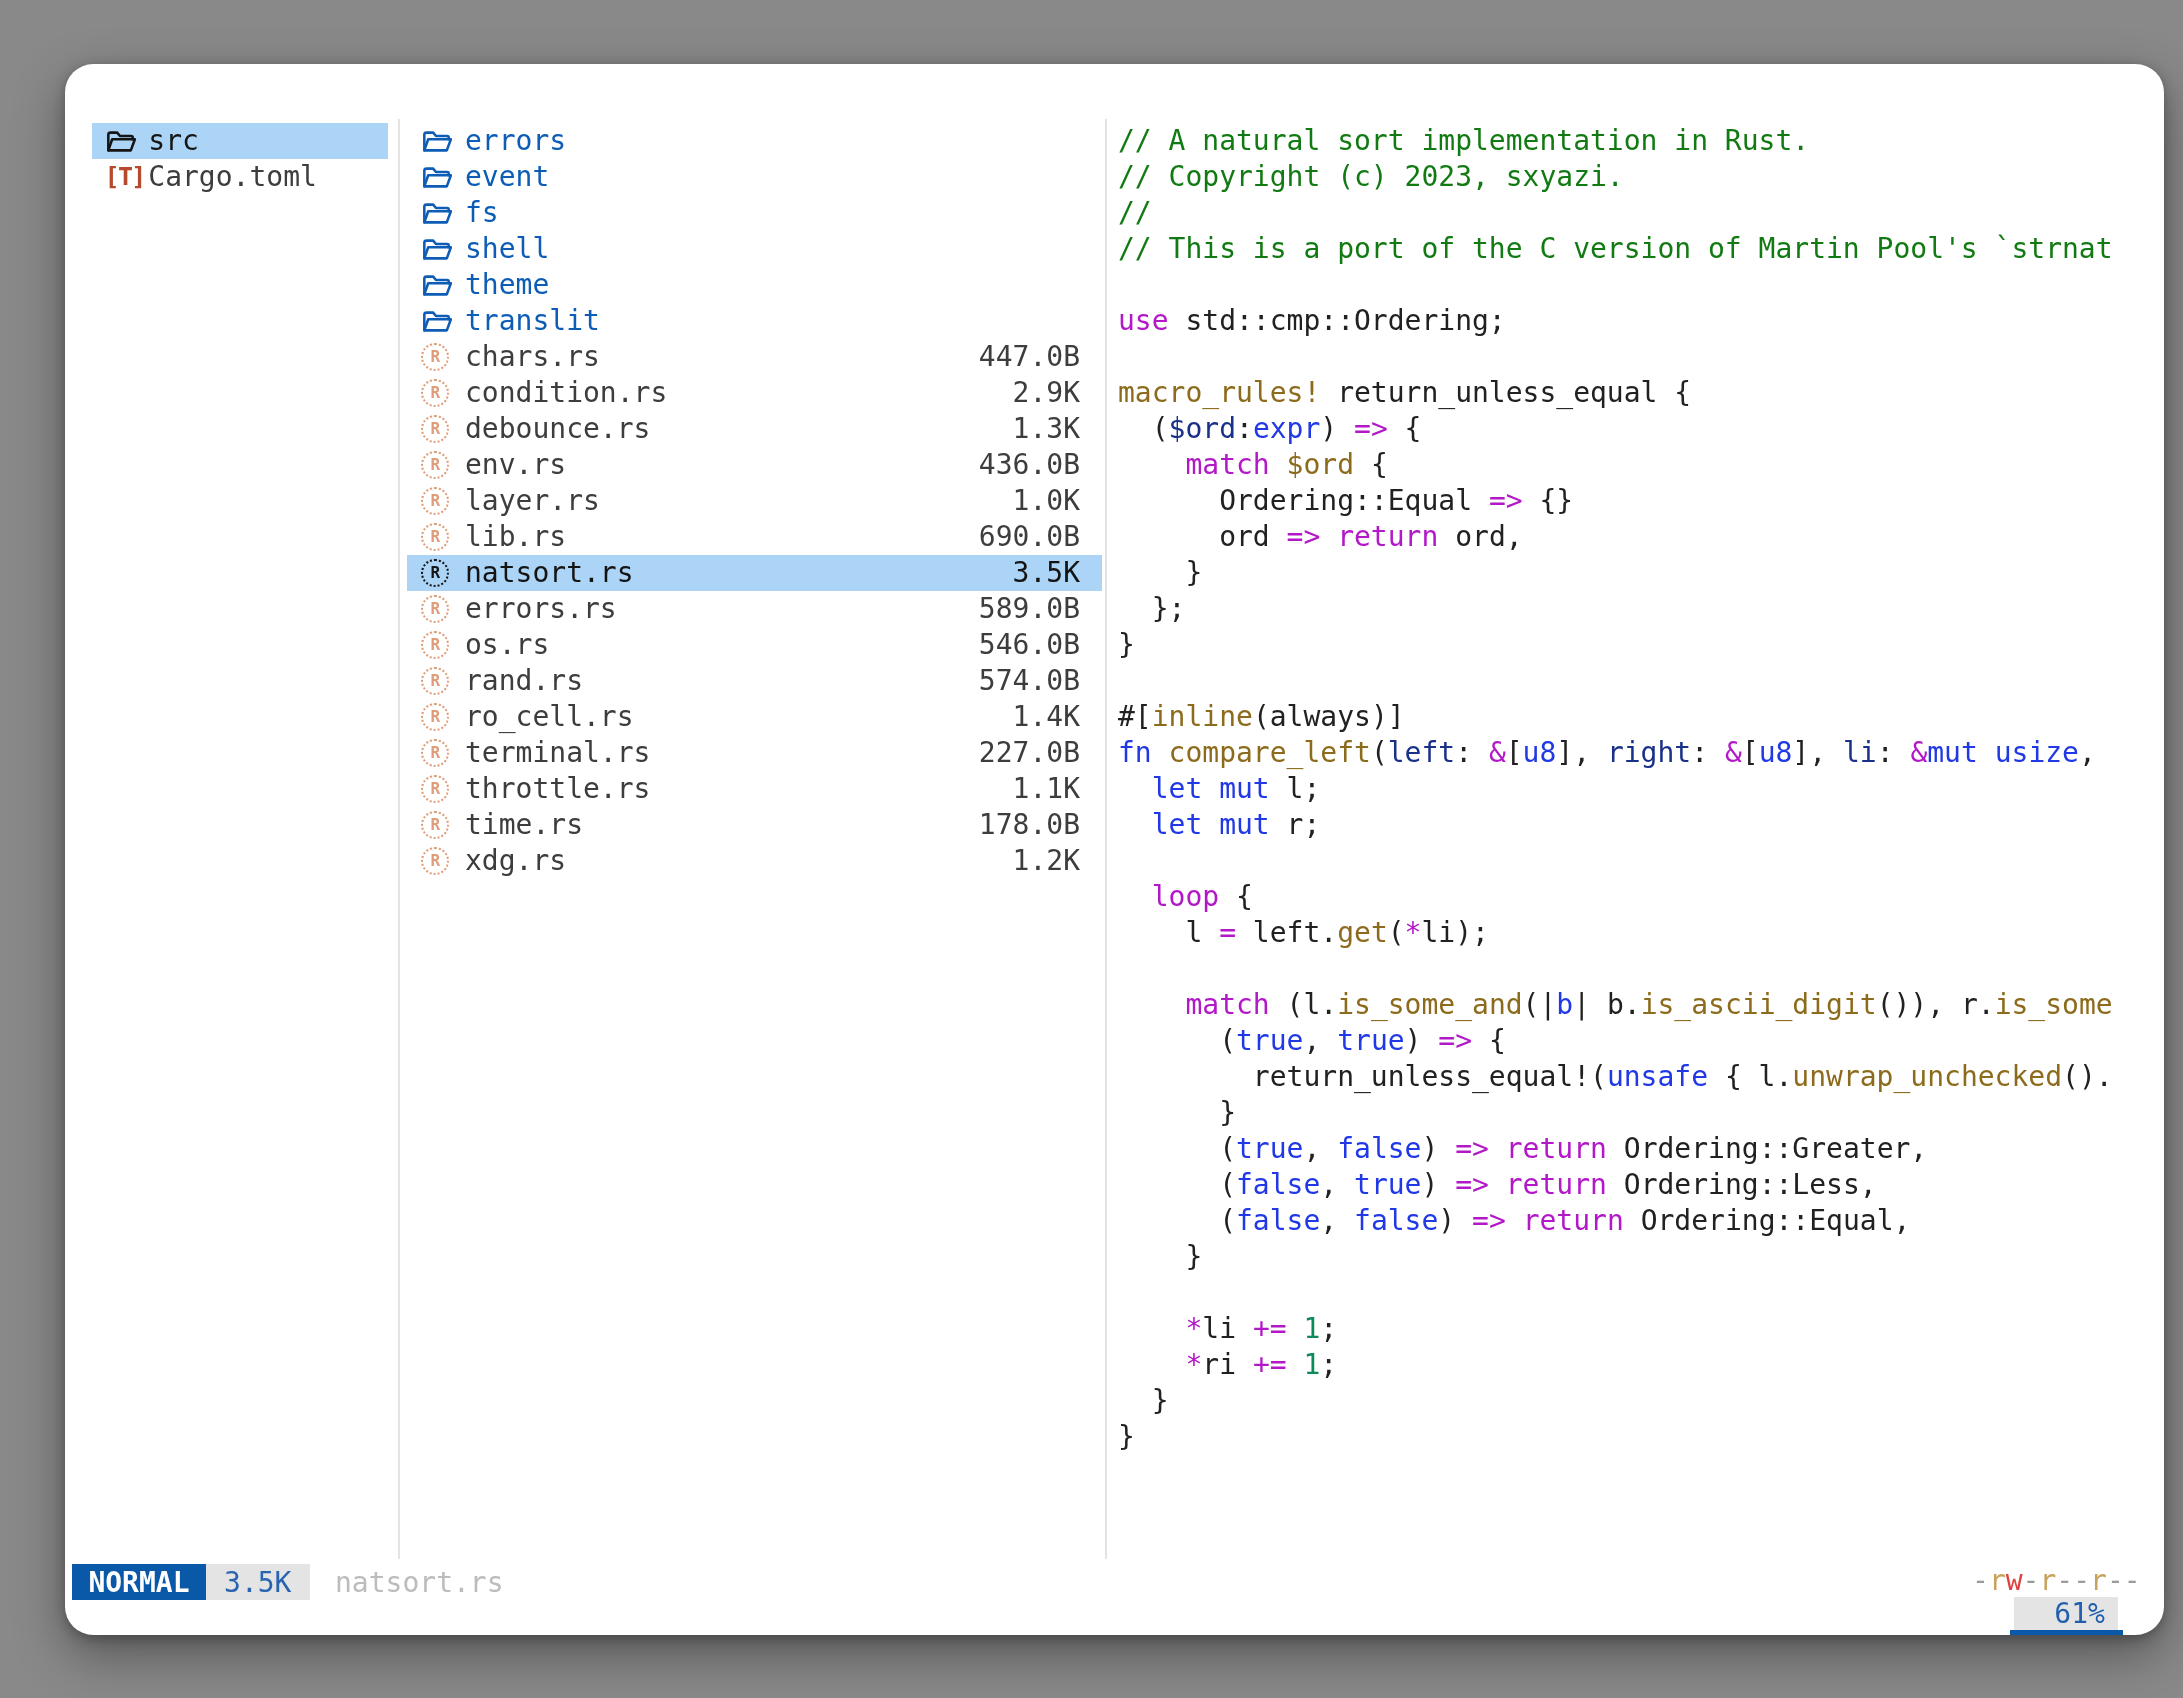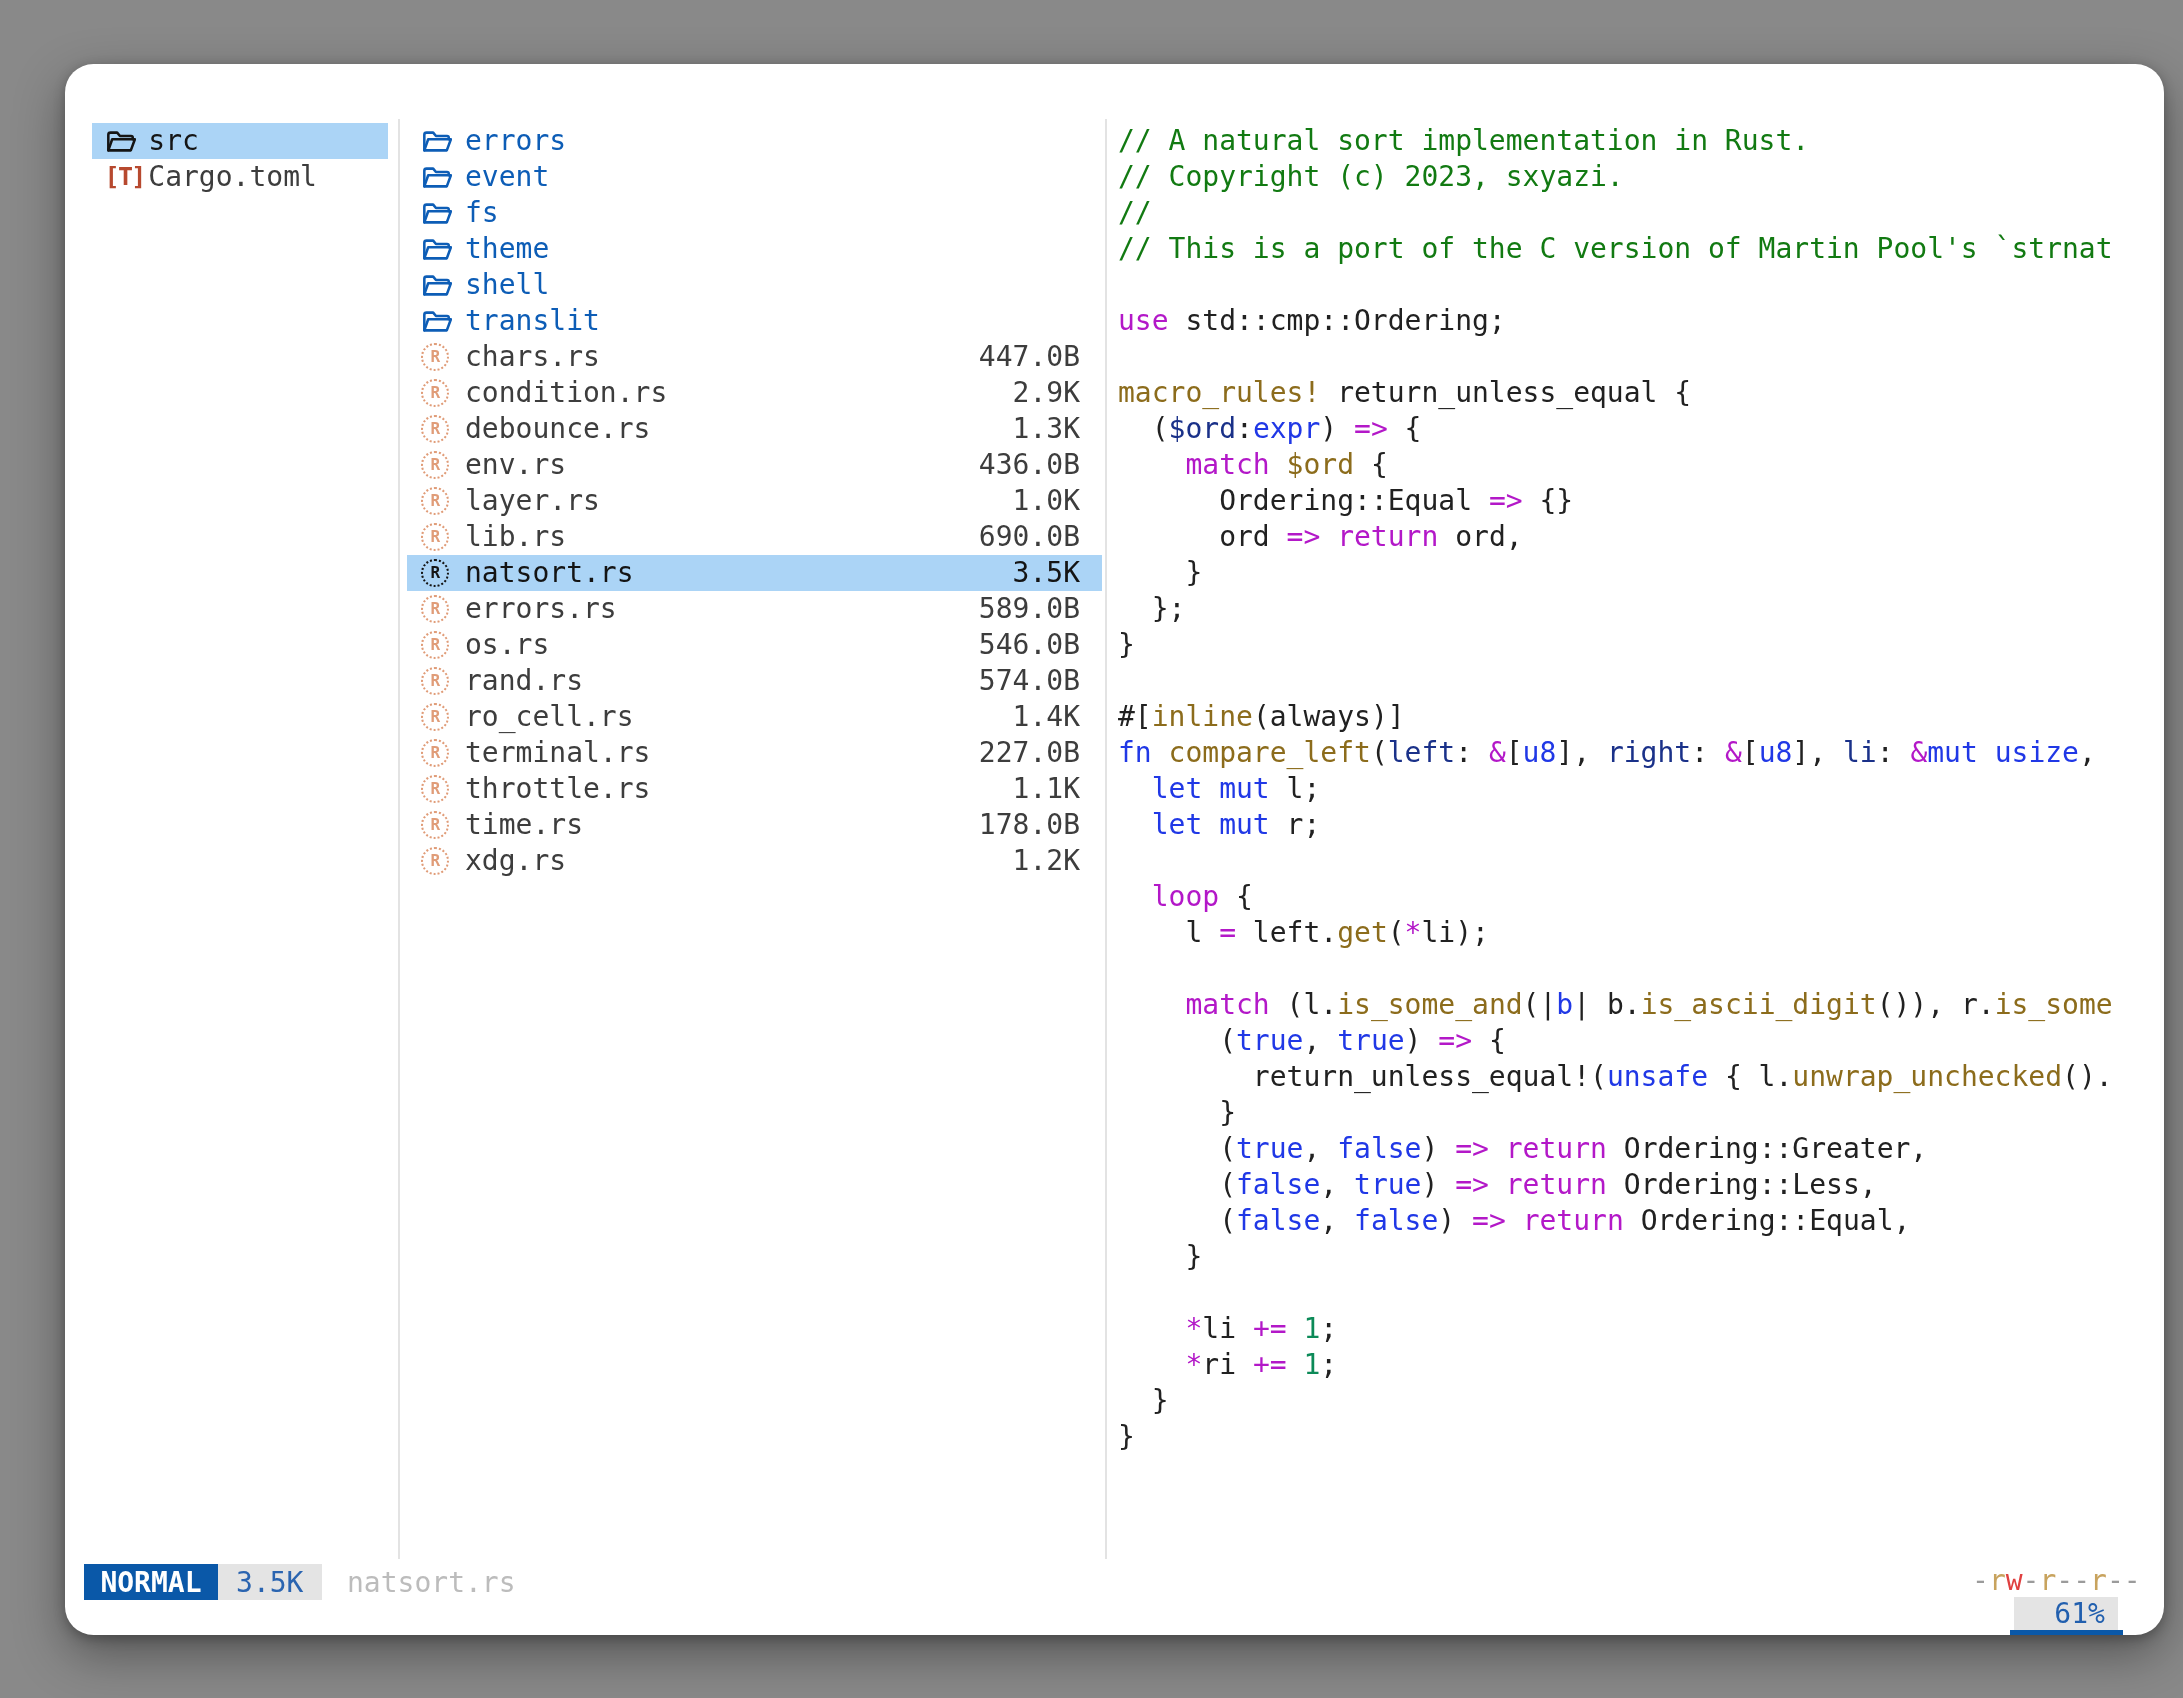--- a/index.html
+++ b/index.html
@@ -55,21 +55,21 @@
   }
   .seg-p{color:#212121;}
   .seg-c{color:#127a12;}
   .seg-kw{color:#b318c8;}
   .seg-blue{color:#2038e6;}
   .seg-navy{color:#1a3189;}
   .seg-olive{color:#8c6c1c;}
   .seg-num{color:#0c8a58;}
   
   .statusbar{
-    position:absolute;left:16px;right:0;top:1500px;height:36px;
+    position:absolute;left:4px;right:0;top:1500px;height:36px;
     display:flex;align-items:center;font-size:28px;text-decoration:underline;
   }
   .status-left{position:absolute;left:3.4px;top:0;height:36px;display:flex;align-items:center;}
   .status-right{position:absolute;right:3.4px;top:0;height:36px;display:flex;align-items:center;flex-direction:column;}
   .badge{height:36px;display:flex;align-items:center;}
   .mode-badge{background:#0a58a8;color:#ffffff;font-weight:bold;padding:0 16px;}
   .size-badge{background:#e4e4e4;color:#2a64b0;padding:0 18.5px;}
   .status-filename{color:#bcbcbc;margin-left:25px;}
   .perms{letter-spacing:0;margin-right:20px;}
   .pc-dash{color:#9b9b9b;}
@@ -131,31 +131,31 @@
         <span class="name">fs</span>
         <span class="size"></span>
       </div>
       <div class="row dir">
         <span class="icon-slot">
           <svg class="folder-svg" width="31" height="27" viewBox="0 0 28 24">
             <path d="M3 20 V6 a2 2 0 0 1 2-2 h6 l2.5 3 h10 a1.6 1.6 0 0 1 1.6 1.6 V10" fill="none" stroke="currentColor" stroke-width="2.3" stroke-linejoin="round" stroke-linecap="round"></path>
             <path d="M3 20 L6.5 10 H27 L23.3 20 Z" fill="none" stroke="currentColor" stroke-width="2.3" stroke-linejoin="round"></path>
           </svg>
         </span>
+        <span class="name">shell</span>
+        <span class="size"></span>
+      </div>
+      <div class="row dir">
+        <span class="icon-slot">
+          <svg class="folder-svg" width="31" height="27" viewBox="0 0 28 24">
+            <path d="M3 20 V6 a2 2 0 0 1 2-2 h6 l2.5 3 h10 a1.6 1.6 0 0 1 1.6 1.6 V10" fill="none" stroke="currentColor" stroke-width="2.3" stroke-linejoin="round" stroke-linecap="round"></path>
+            <path d="M3 20 L6.5 10 H27 L23.3 20 Z" fill="none" stroke="currentColor" stroke-width="2.3" stroke-linejoin="round"></path>
+          </svg>
+        </span>
         <span class="name">theme</span>
-        <span class="size"></span>
-      </div>
-      <div class="row dir">
-        <span class="icon-slot">
-          <svg class="folder-svg" width="31" height="27" viewBox="0 0 28 24">
-            <path d="M3 20 V6 a2 2 0 0 1 2-2 h6 l2.5 3 h10 a1.6 1.6 0 0 1 1.6 1.6 V10" fill="none" stroke="currentColor" stroke-width="2.3" stroke-linejoin="round" stroke-linecap="round"></path>
-            <path d="M3 20 L6.5 10 H27 L23.3 20 Z" fill="none" stroke="currentColor" stroke-width="2.3" stroke-linejoin="round"></path>
-          </svg>
-        </span>
-        <span class="name">shell</span>
         <span class="size"></span>
       </div>
       <div class="row dir">
         <span class="icon-slot">
           <svg class="folder-svg" width="31" height="27" viewBox="0 0 28 24">
             <path d="M3 20 V6 a2 2 0 0 1 2-2 h6 l2.5 3 h10 a1.6 1.6 0 0 1 1.6 1.6 V10" fill="none" stroke="currentColor" stroke-width="2.3" stroke-linejoin="round" stroke-linecap="round"></path>
             <path d="M3 20 L6.5 10 H27 L23.3 20 Z" fill="none" stroke="currentColor" stroke-width="2.3" stroke-linejoin="round"></path>
           </svg>
         </span>
         <span class="name">translit</span>

